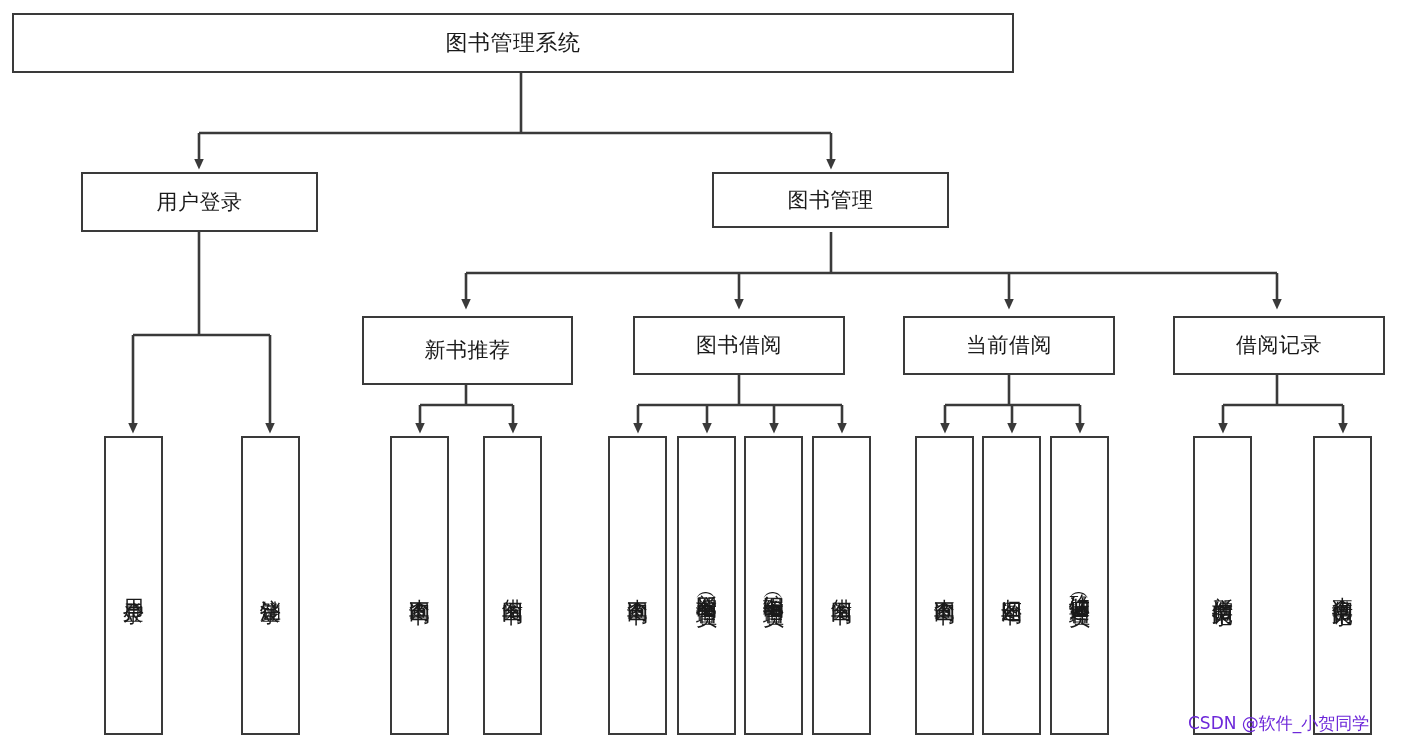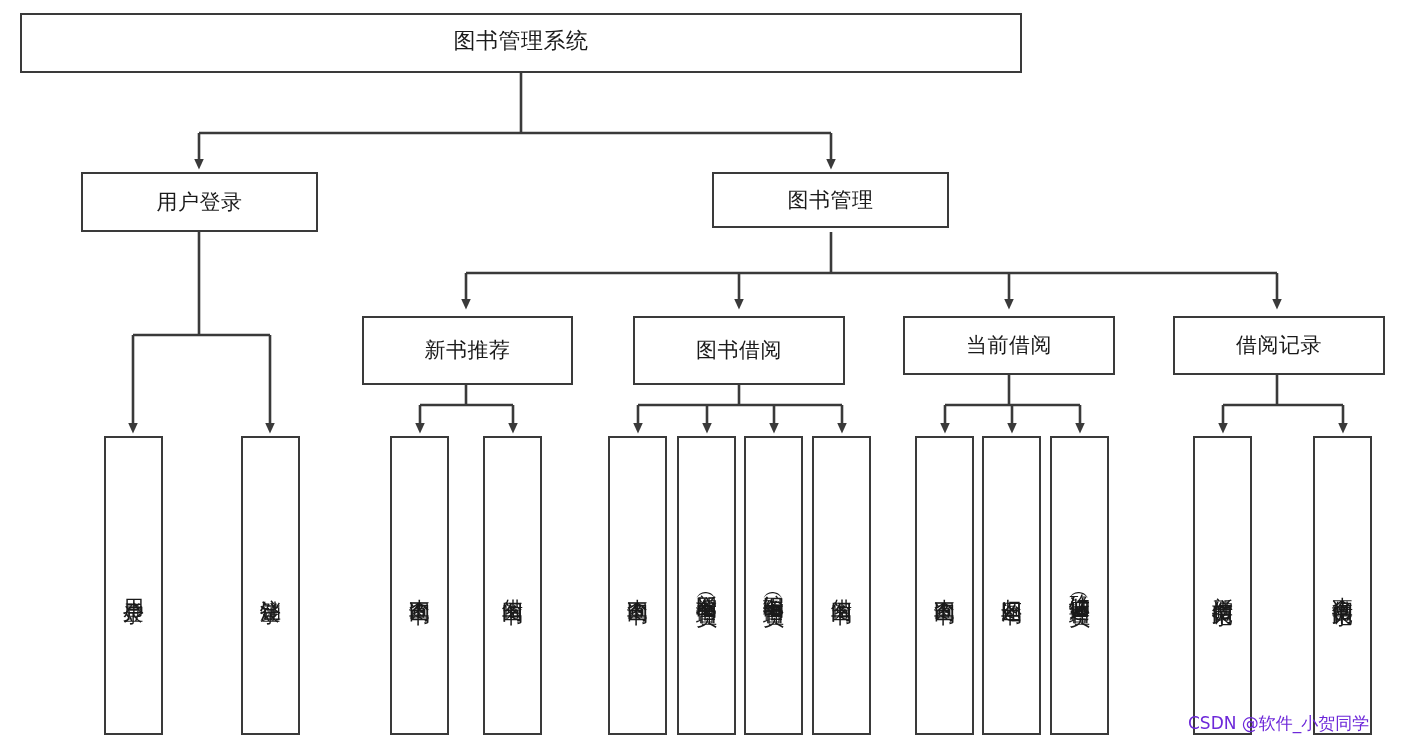--- a/index.html
+++ b/index.html
@@ -121,35 +121,35 @@
       <path d="M1012,405 L1012,424" marker-end="url(#arrow)"></path>
       <path d="M1080,405 L1080,424" marker-end="url(#arrow)"></path>
 
       <path d="M1277,375 L1277,405"></path>
       <path d="M1223,405 L1343,405"></path>
       <path d="M1223,405 L1223,424" marker-end="url(#arrow)"></path>
       <path d="M1343,405 L1343,424" marker-end="url(#arrow)"></path>
     </g>
   </svg>
 
-  <div class="node horiz root" style="left:20px; top:13px; width:1002px; height:60px;font-family:Liberation Mono, monospace;">
+  <div class="node horiz root" style="left:12px; top:13px; width:1002px; height:60px;">
     <span class="label">图书管理系统</span>
   </div>
 
   <div class="node horiz" style="left:81px; top:172px; width:237px; height:60px;">
     <span class="label">用户登录</span>
   </div>
   <div class="node horiz" style="left:712px; top:172px; width:237px; height:56px;">
     <span class="label">图书管理</span>
   </div>
 
   <div class="node horiz" style="left:362px; top:316px; width:211px; height:69px;">
     <span class="label">新书推荐</span>
   </div>
-  <div class="node horiz" style="left:633px; top:316px; width:212px; height:69px;">
+  <div class="node horiz" style="left:633px; top:316px; width:212px; height:59px;">
     <span class="label">图书借阅</span>
   </div>
   <div class="node horiz" style="left:903px; top:316px; width:212px; height:59px;">
     <span class="label">当前借阅</span>
   </div>
   <div class="node horiz" style="left:1173px; top:316px; width:212px; height:59px;">
     <span class="label">借阅记录</span>
   </div>
 
   <div class="node vert" style="left:104px; top:436px; width:59px; height:299px;">

